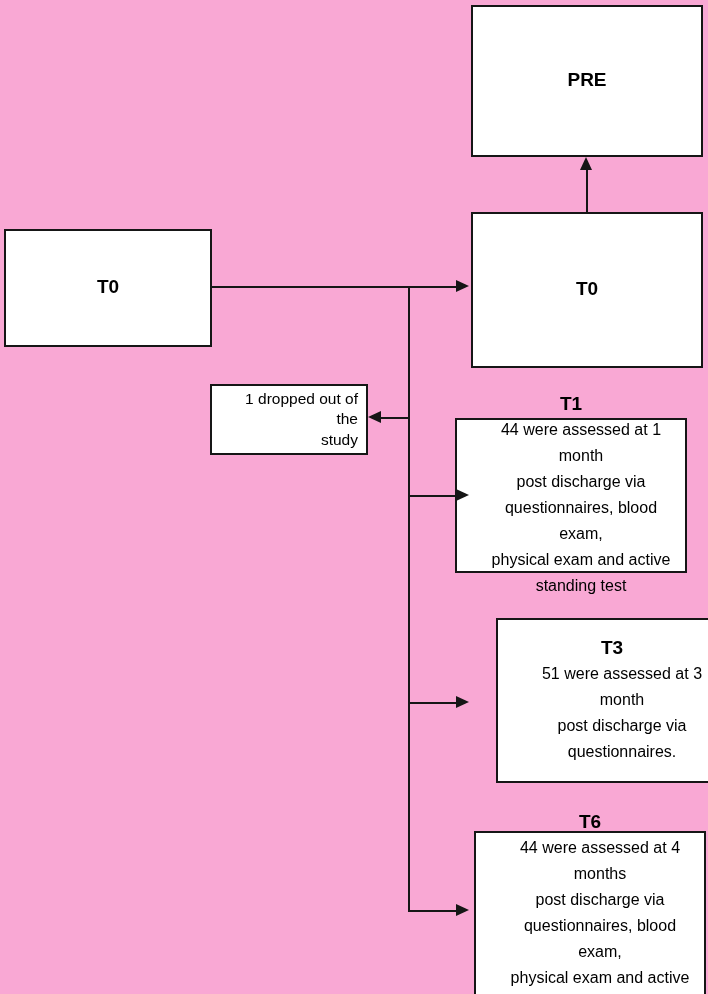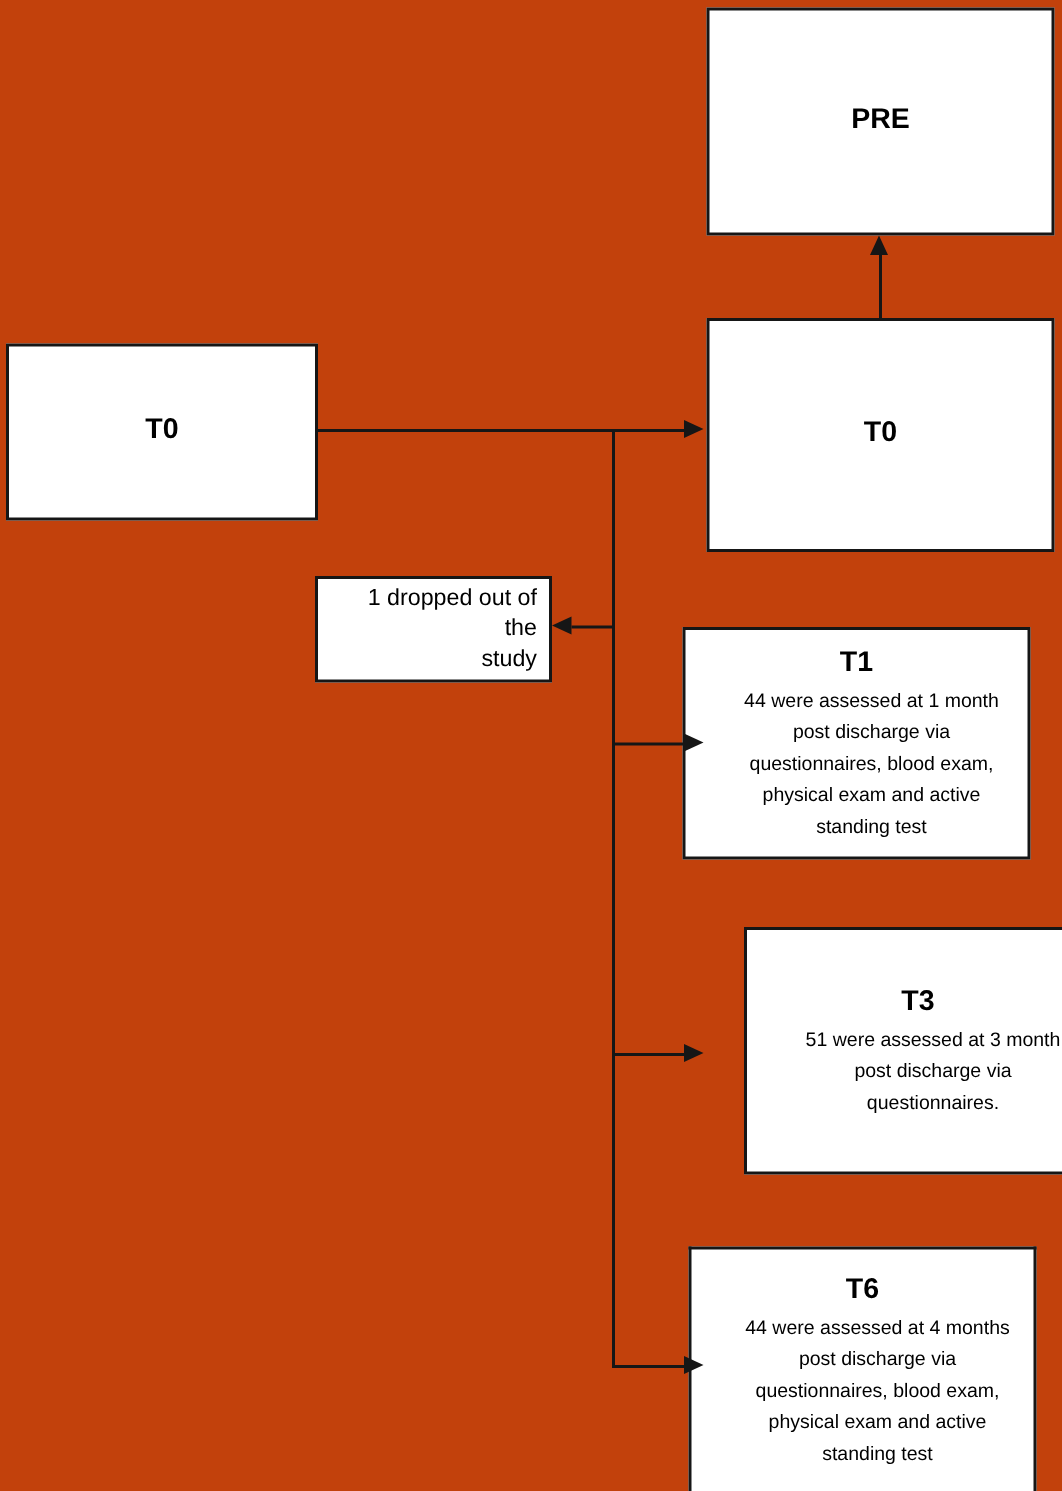--- a/index.html
+++ b/index.html
@@ -4,21 +4,21 @@
 <style>
   html, body {
     margin: 0;
     padding: 0;
     background: #ffffff;
   }
   #canvas {
     position: relative;
     width: 708px;
     height: 994px;
-    background: #c2410c;
+    background: #f9a8d4;
     font-family: "Liberation Sans", sans-serif;
     overflow: hidden;
   }
   .node {
     position: absolute;
     box-sizing: border-box;
     border: 2px solid #161616;
     background: #ffffff;
     display: flex;
     flex-direction: column;
@@ -34,21 +34,21 @@
     line-height: 1.28;
     margin-bottom: 1px;
   }
   .node-body {
     font-size: 15.5px;
     font-weight: normal;
     line-height: 1.33;
     white-space: pre-line;
   }
   .node-body-lg {
-    font-size: 13px;
+    font-size: 16px;
     line-height: 1.62;
     margin-left: 20px;
   }
   
   .hline {
     position: absolute;
     height: 0;
     border-top: 2px solid #161616;
   }
   .vline {
@@ -81,21 +81,21 @@
     border-bottom: 13px solid #161616;
   }
 
   
   #node-pre       { left: 471px; top: 5px;   width: 232px; height: 152px; }
   #node-t0-left   { left: 4px;   top: 229px; width: 208px; height: 118px; }
   #node-t0-right  { left: 471px; top: 212px; width: 232px; height: 156px; }
   #node-dropout   { left: 210px; top: 384px; width: 158px; height: 71px; text-align: right; }
   #node-t1        { left: 455px; top: 418px; width: 232px; height: 155px; }
   #node-t3        { left: 496px; top: 618px; width: 232px; height: 165px; }
-  #node-t6        { left: 459px; top: 831px; width: 232px; height: 163px; border-bottom: none; }
+  #node-t6        { left: 474px; top: 831px; width: 232px; height: 163px; border-bottom: none; }
 
   
   
   #conn-t0-out    { left: 212px; top: 286px; width: 198px; }
   
   #spine          { left: 408px; top: 286px; height: 626px; }
   
   #conn-t0r       { left: 408px; top: 286px; width: 50px; }
   #arrow-t0r      { left: 456px; top: 280px; }
   

